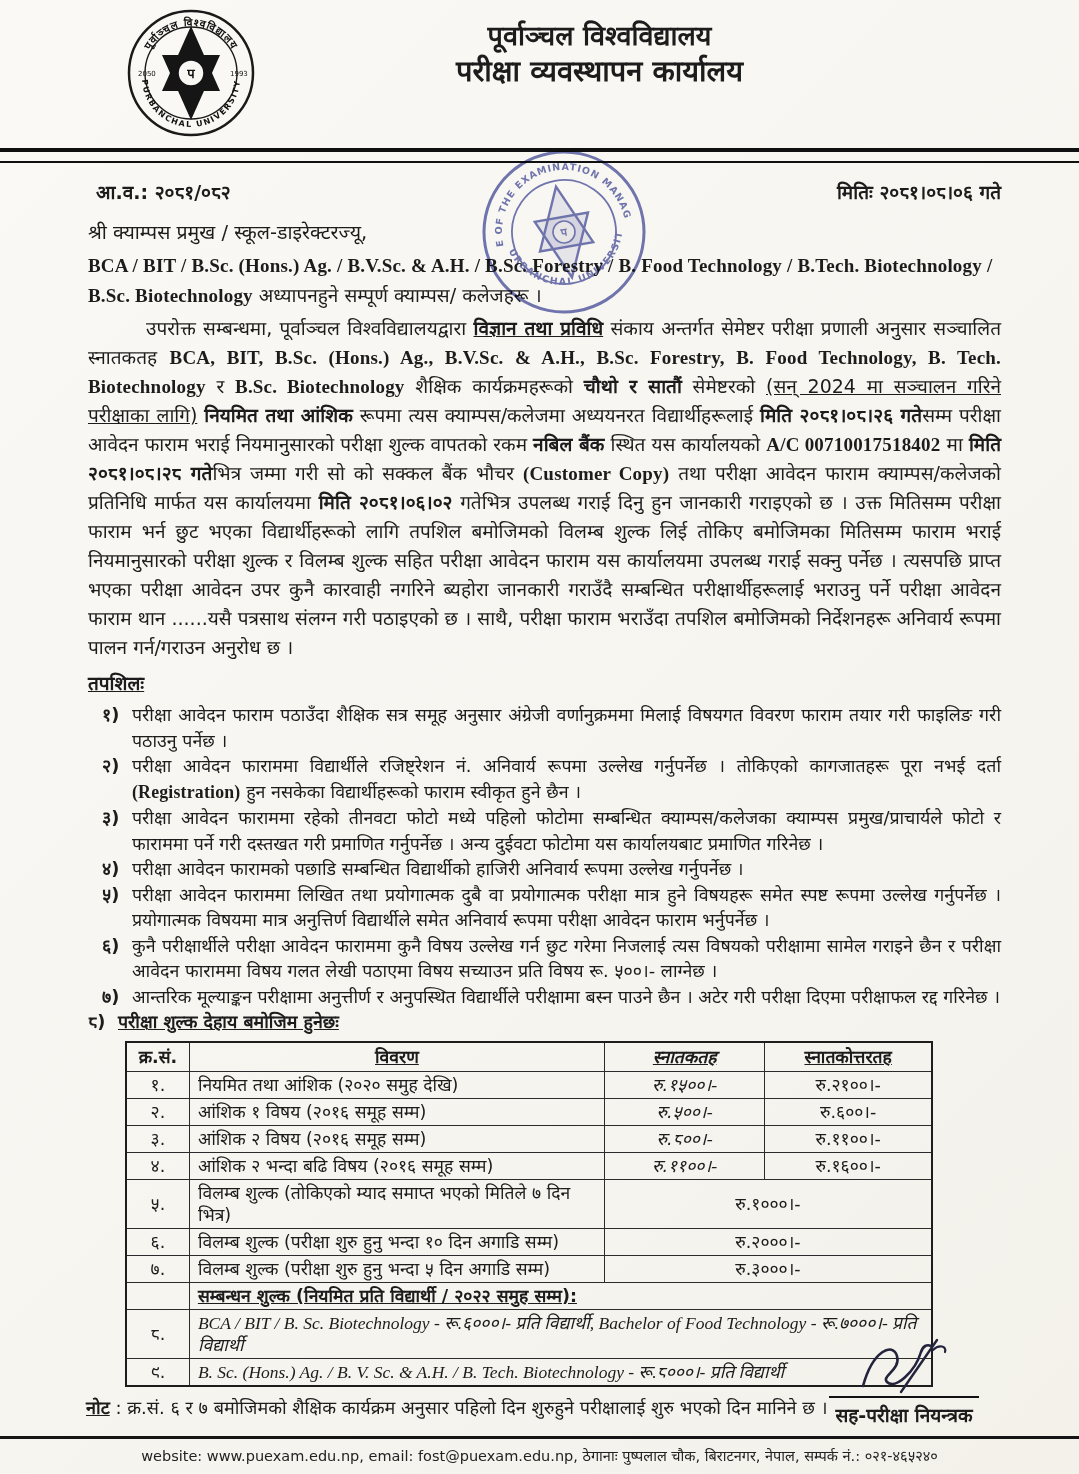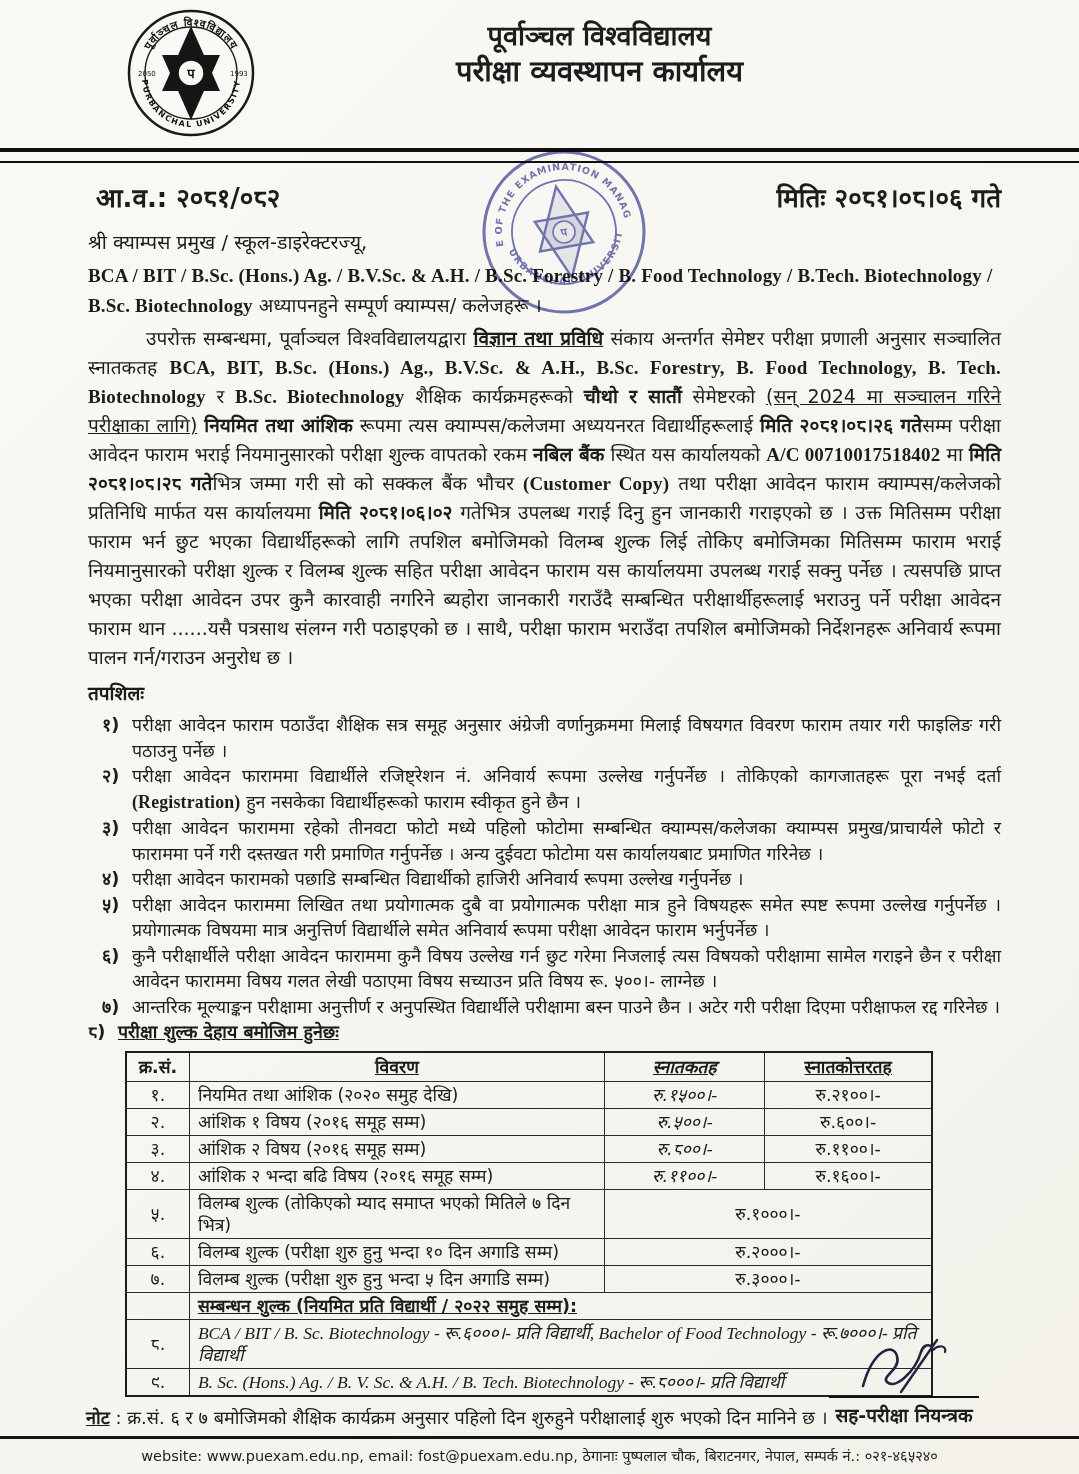--- a/index.html
+++ b/index.html
@@ -26,27 +26,27 @@
   .org-2{font-size:29px;font-weight:800;}
   .org-3{font-size:24px;font-weight:800;}
   .rule-double{height:9px;border-top:4px solid #101010;border-bottom:2px solid #101010;}
 
   
   .stamp{position:absolute;left:478px;top:146px;width:172px;height:172px;
          transform:rotate(-10deg);opacity:.72;mix-blend-mode:multiply;z-index:3;pointer-events:none;}
 
   
   .content{padding:10px 78px 0 88px;position:relative;z-index:1;}
-  .ref-row{display:flex;justify-content:space-between;font-size:26px;font-weight:600;margin:6px 0 14px 8px;}
+  .ref-row{display:flex;justify-content:space-between;font-size:19px;font-weight:600;margin:6px 0 14px 8px;}
   .recipient{font-size:19.5px;line-height:1.45;}
   .recipient .salutation{margin-bottom:4px;}
   .recipient .programs{font-size:19px;line-height:1.5;}
   .subject{ text-align:center;font-size:20px;margin:12px 0 6px 0;}
   .body-par{font-size:19px;line-height:29px;text-align:justify;margin:4px 0 8px 0;text-indent:58px;}
-  .details-heading{font-size:19px;font-weight:700;margin:2px 0 6px 0;}
+  .details-heading{font-size:19px;font-weight:700;text-decoration:underline;margin:2px 0 6px 0;}
   .details-list{margin:0 0 6px 14px;}
   .list-item{display:flex;font-size:17.8px;line-height:25.5px;text-align:justify;}
   .list-item .num{flex:none;width:30px;font-weight:600;}
   .list-item .txt{flex:1;}
   .list-item:last-child .num{margin-left:-14px;width:30px;}
 
   
   table.fee{border-collapse:collapse;margin:4px 0 8px 37px;width:808px;
             font-size:17.5px;}
   table.fee th,table.fee td{border:1.6px solid #2b2b2b;padding:2px 8px;line-height:22px;}

